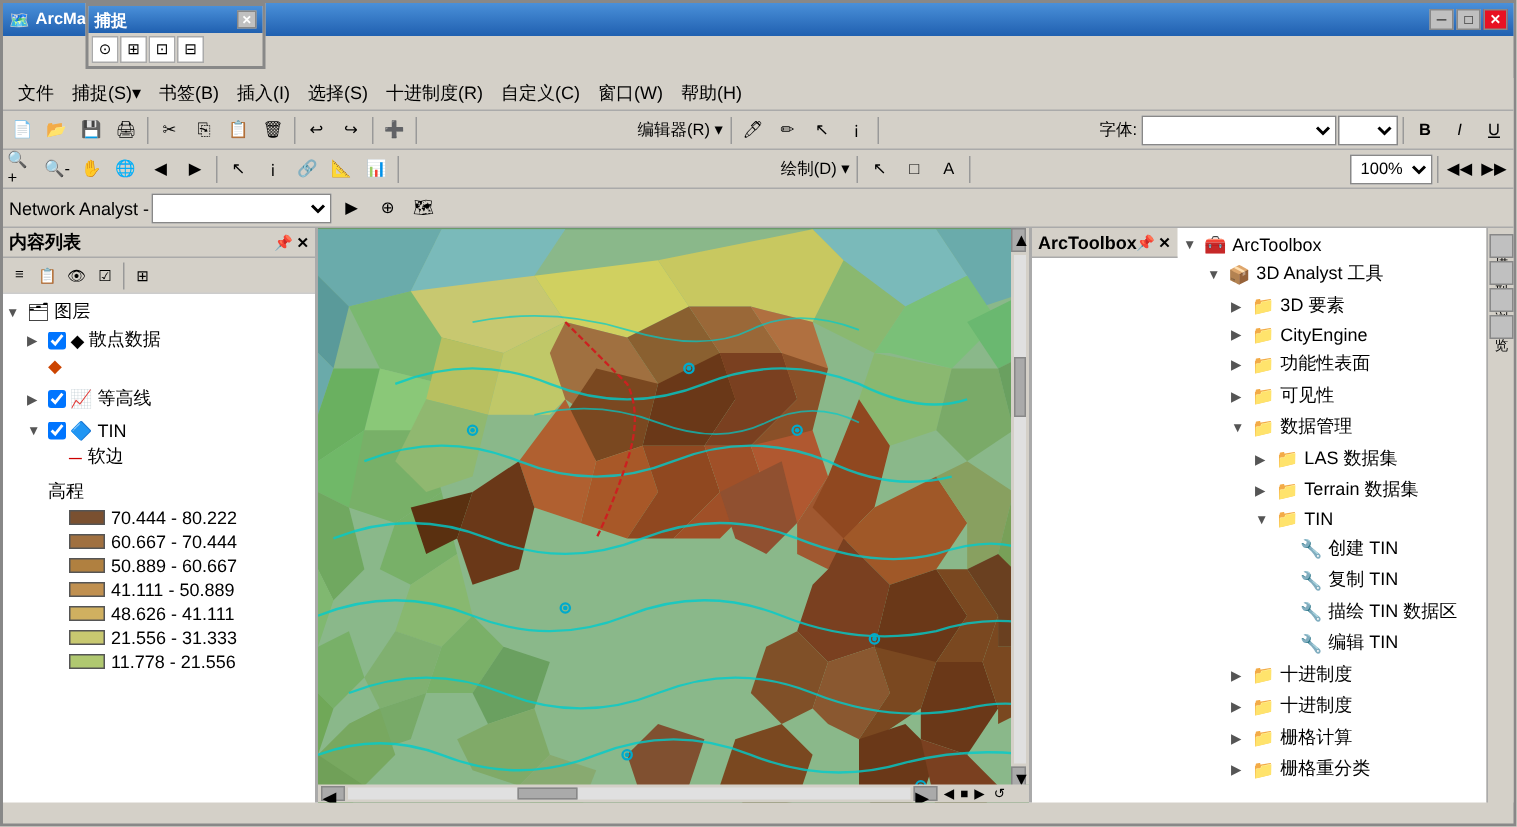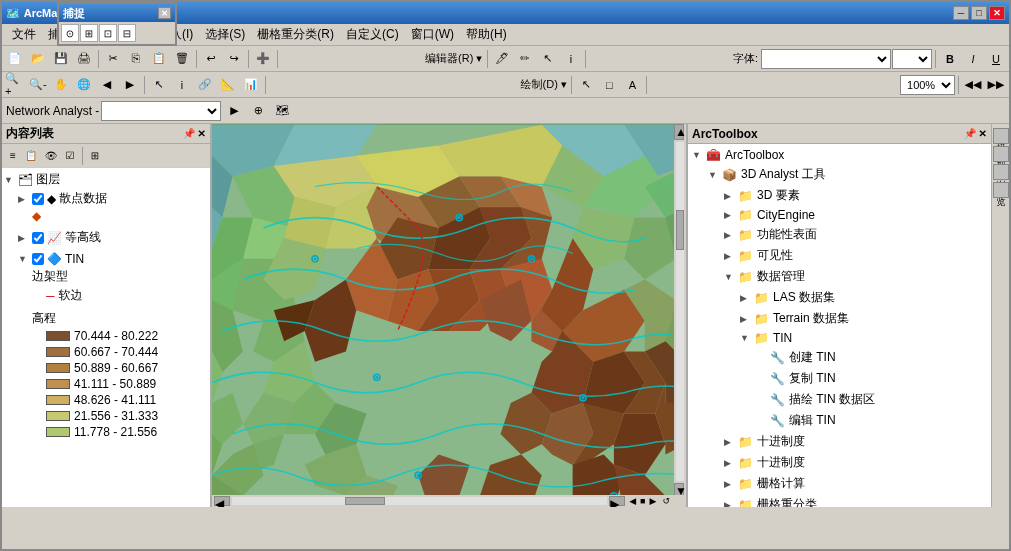--- a/index.html
+++ b/index.html
@@ -53,20 +53,21 @@
     .snap-icon { width: 18px; height: 18px; border: 1px solid #aaa; background: #fff; display: flex; align-items: center; justify-content: center; font-size: 10px; }
 
     
     .menu-bar {
       height: 22px;
       background: #d4d0c8;
       display: flex;
       align-items: center;
       padding: 0 4px;
       border-bottom: 1px solid #aaa;
+      margin-top: 28px;
     }
     .menu-item {
       padding: 2px 6px;
       cursor: pointer;
       font-size: 12px;
       white-space: nowrap;
     }
 
     
     .toolbar-row {
@@ -198,21 +199,21 @@
     }
     .map-corner { position: absolute; bottom: 0; right: 0; width: 12px; height: 12px; background: #d4d0c8; }
 
     
     .toolbox-panel {
       width: 305px;
       min-width: 305px;
       background: #ffffff;
       border-left: 2px solid #aaa;
       display: flex;
-      flex-direction: column;
+      flex-direction: row;
     }
     .toolbox-header {
       height: 20px;
       background: #d4d0c8;
       display: flex;
       align-items: center;
       justify-content: space-between;
       padding: 0 4px;
       border-bottom: 1px solid #aaa;
       font-weight: bold;
@@ -294,21 +295,21 @@
       <div class="snap-icon">⊟</div>
     </div>
   </div>
 
   <div class="menu-bar">
     <span class="menu-item">文件</span>
     <span class="menu-item">捕捉(S)▾</span>
     <span class="menu-item">书签(B)</span>
     <span class="menu-item">插入(I)</span>
     <span class="menu-item">选择(S)</span>
-    <span class="menu-item">栅格重分类(R)</span>
+    <span class="menu-item">十进制度(R)</span>
     <span class="menu-item">自定义(C)</span>
     <span class="menu-item">窗口(W)</span>
     <span class="menu-item">帮助(H)</span>
   </div>
 
   <div class="toolbar-row">
     <div class="tb-btn" title="新建">📄</div>
     <div class="tb-btn" title="打开">📂</div>
     <div class="tb-btn" title="保存">💾</div>
     <div class="tb-btn" title="打印">🖨</div>
@@ -430,23 +431,20 @@
           <span style="margin-left:3px;">等高线</span>
         </div>
 
         <div class="toc-item indent1" style="margin-top:4px;">
           <span class="toc-expand">▼</span>
           <input type="checkbox" class="toc-checkbox" checked="" style="">
           <span>🔷</span>
           <span style="margin-left:3px;">TIN</span>
         </div>
 
-        <div class="toc-item indent2">
-          <span>边架型</span>
-        </div>
         <div class="toc-item indent3">
           <span style="color:#cc0000;font-weight:bold;margin-right:4px;">─</span>
           <span>软边</span>
         </div>
         <div class="toc-item indent2" style="margin-top:4px;">
           <span>高程</span>
         </div>
 
         <div class="toc-item indent3">
           <span class="legend-swatch" style="background:#7a5030;"></span>

